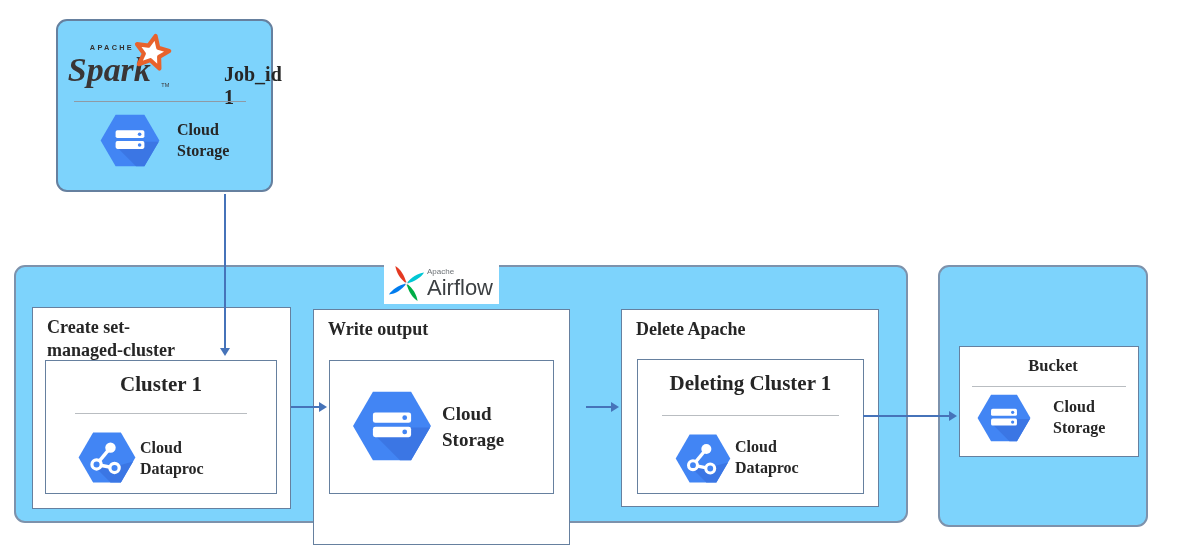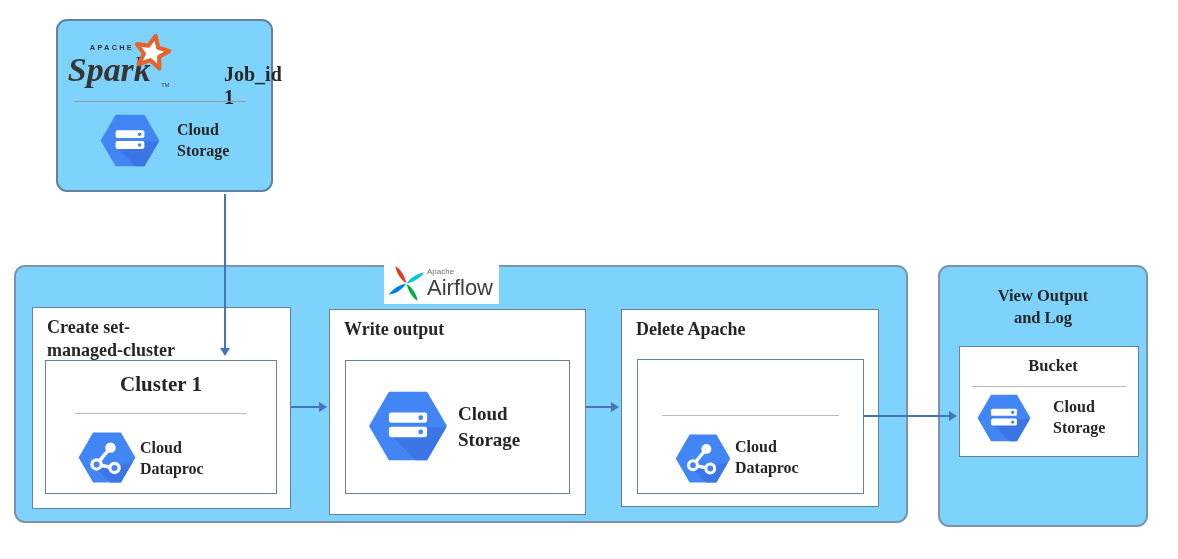--- a/index.html
+++ b/index.html
@@ -41,21 +41,21 @@
     display:flex; align-items:center; padding:1px 6px 2px 4px; }
   .airflow-pinwheel { width:37px; height:37px; }
   .airflow-words { display:flex; flex-direction:column; margin-left:2px;
     font-family:"Liberation Sans", sans-serif; }
   .airflow-apache { font-size:8px; color:#6d7276; line-height:1; margin-bottom:1px; }
   .airflow-name { font-size:22px; color:#3c4043; line-height:1; }
 
   
   .step { position:absolute; border:1.5px solid #66809f; background:#ffffff; }
   .step-create { left:16px; top:40px; width:259px; height:202px; }
-  .step-write  { left:313px; top:42px; width:257px; height:206px; }
+  .step-write  { left:297px; top:42px; width:257px; height:236px; }
   .step-delete { left:605px; top:42px; width:258px; height:198px; }
   .step-label { position:absolute; left:14px; top:8px; font-size:18px; font-weight:700; line-height:1.3; }
   .step-label-create { width:150px; }
   .node { position:absolute; border:1.5px solid #66809f; background:#ffffff; }
   .node-create { left:12px; top:52px; width:232px; height:134px; }
   .node-write  { left:15px; top:50px; width:225px; height:134px; }
   .node-delete { left:15px; top:49px; width:227px; height:135px; }
   .node-title { position:absolute; left:0; right:0; top:11px; text-align:center;
     font-size:21px; font-weight:600; }
   .node-divider { position:absolute; height:1px; background:#b9bdc1; }
@@ -158,20 +158,21 @@
           <rect x="26" y="45" width="48" height="13" rx="3" fill="#ffffff"></rect>
           <circle cx="66" cy="51.5" r="3" fill="#4285f4"></circle>
         </svg>
         <div class="svc-text svc-text-write">Cloud Storage</div>
       </div>
     </div>
 
     <div class="step step-delete">
       <div class="step-label">Delete Apache</div>
       <div class="node node-delete">
+        <div class="node-title">Deleting Cluster 1</div>
         <div class="node-divider divider-delete"></div>
         <svg class="svc-icon dataproc-icon-delete" viewBox="0 0 100 88">
           <polygon points="26,1 74,1 99,44 74,87 26,87 1,44" fill="#4285f4"></polygon>
           <polygon points="31,62 56,87 74,87 95,51 66,59" fill="#3b76e4"></polygon>
           <line x1="56" y1="27" x2="32" y2="56" stroke="#ffffff" stroke-width="6"></line>
           <line x1="32" y1="56" x2="63" y2="62" stroke="#ffffff" stroke-width="6"></line>
           <circle cx="56" cy="27" r="9" fill="#ffffff"></circle>
           <circle cx="32" cy="56" r="8" fill="#4285f4" stroke="#ffffff" stroke-width="5.5"></circle>
           <circle cx="63" cy="62" r="8" fill="#4285f4" stroke="#ffffff" stroke-width="5.5"></circle>
         </svg>
@@ -181,23 +182,20 @@
   </div>
 
   <div class="arrow-line arrow1-line"></div>
   <div class="head-right arrow1-head"></div>
   <div class="arrow-line arrow2-line"></div>
   <div class="head-right arrow2-head"></div>
   <div class="arrow-line arrow3-line"></div>
   <div class="head-right arrow3-head"></div>
 
   <div class="box outer-border view-box">
-    <div class="view-label">
-      <span class="view-label-inner">View Output and Log</span>
-    </div>
     <div class="bucket-box">
       <div class="bucket-title">Bucket</div>
       <div class="node-divider bucket-divider"></div>
       <svg class="svc-icon gcs-icon-bucket" viewBox="0 0 100 88">
         <polygon points="26,1 74,1 99,44 74,87 26,87 1,44" fill="#4285f4"></polygon>
         <polygon points="30,57 60,87 74,87 98,46 73,46 73,57" fill="#3b76e4"></polygon>
         <rect x="26" y="27" width="48" height="13" rx="3" fill="#ffffff"></rect>
         <circle cx="66" cy="33.5" r="3" fill="#4285f4"></circle>
         <rect x="26" y="45" width="48" height="13" rx="3" fill="#ffffff"></rect>
         <circle cx="66" cy="51.5" r="3" fill="#4285f4"></circle>

